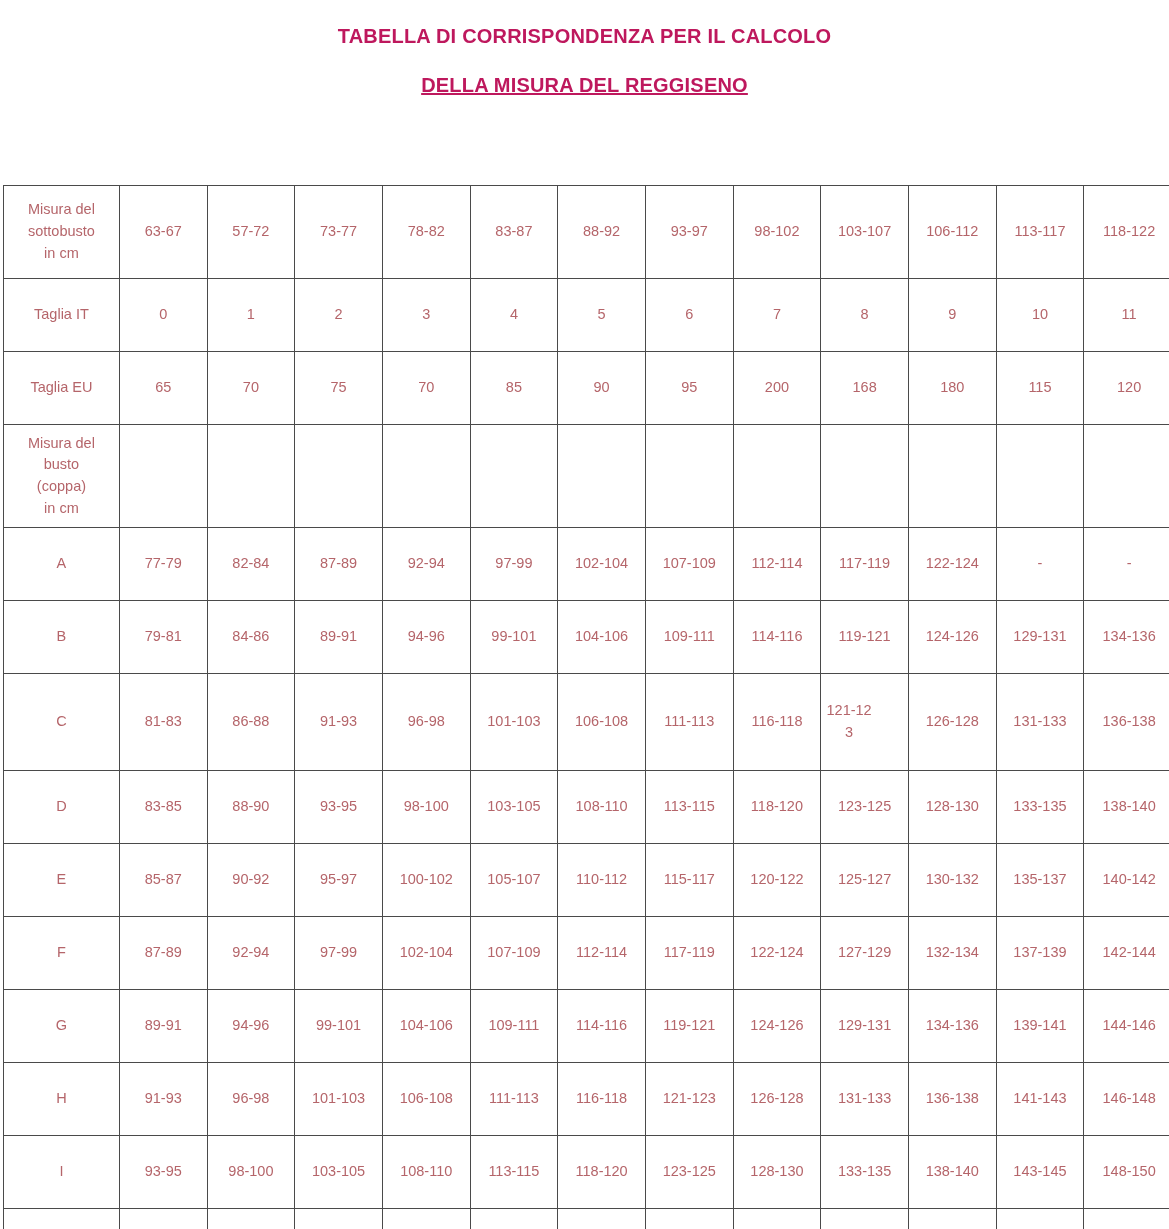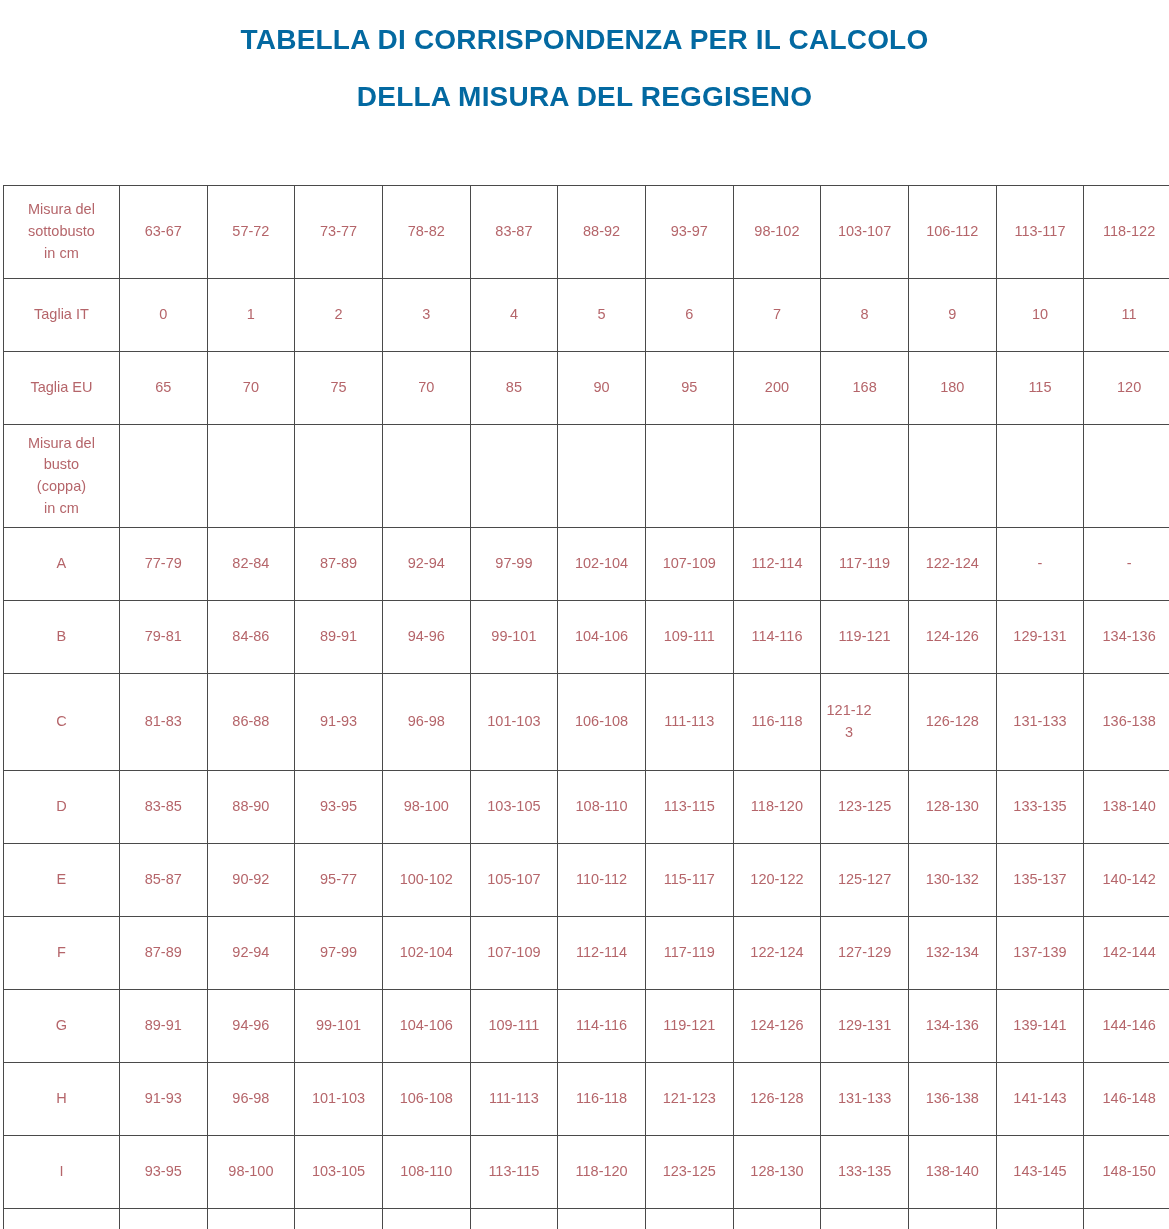--- a/index.html
+++ b/index.html
@@ -15,28 +15,28 @@
     overflow: hidden;
     position: relative;
   }
 
   
   #title-block {
     text-align: center;
     padding-top: 26px;
   }
   .title-line {
-    font-size: 28px;
+    font-size: 20px;
     font-weight: bold;
     letter-spacing: 0.2px;
-    color: #0369a1;
+    color: #be185d;
     line-height: 1.0;
   }
   #title-line-1 { margin-bottom: 29px; }
-  #title-line-2 { margin-bottom: 13px; }
+  #title-line-2 { margin-bottom: 13px; text-decoration: underline; }
 
   
   #table-wrap {
     position: absolute;
     left: 3px;
     top: 185px;
     width: 1172px;
   }
   table#size-table {
     border-collapse: collapse;
@@ -230,21 +230,21 @@
           <td>118-120</td>
           <td>123-125</td>
           <td>128-130</td>
           <td>133-135</td>
           <td>138-140</td>
         </tr>
         <tr class="r-cup">
           <td class="cup-cell">E</td>
           <td>85-87</td>
           <td>90-92</td>
-          <td>95-77</td>
+          <td>95-97</td>
           <td>100-102</td>
           <td>105-107</td>
           <td>110-112</td>
           <td>115-117</td>
           <td>120-122</td>
           <td>125-127</td>
           <td>130-132</td>
           <td>135-137</td>
           <td>140-142</td>
         </tr>

